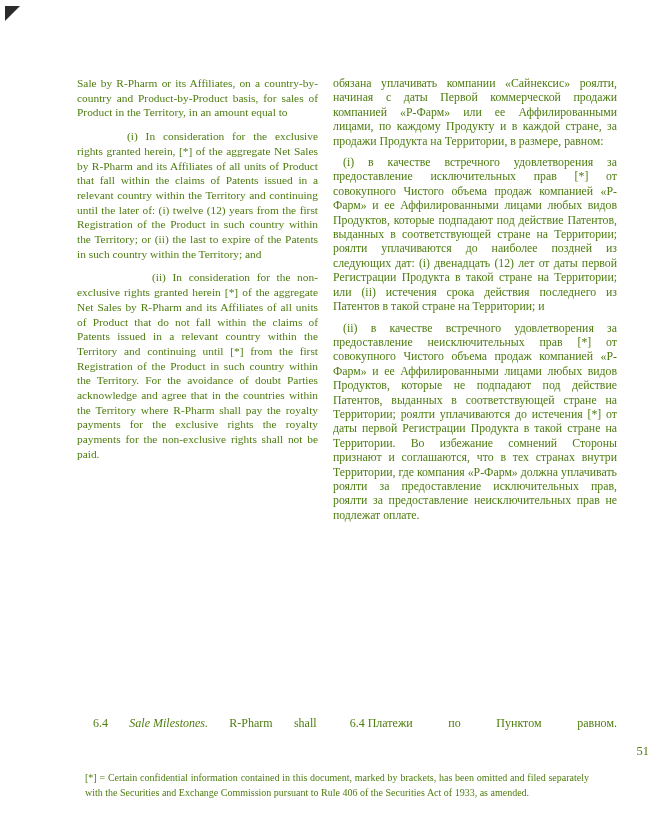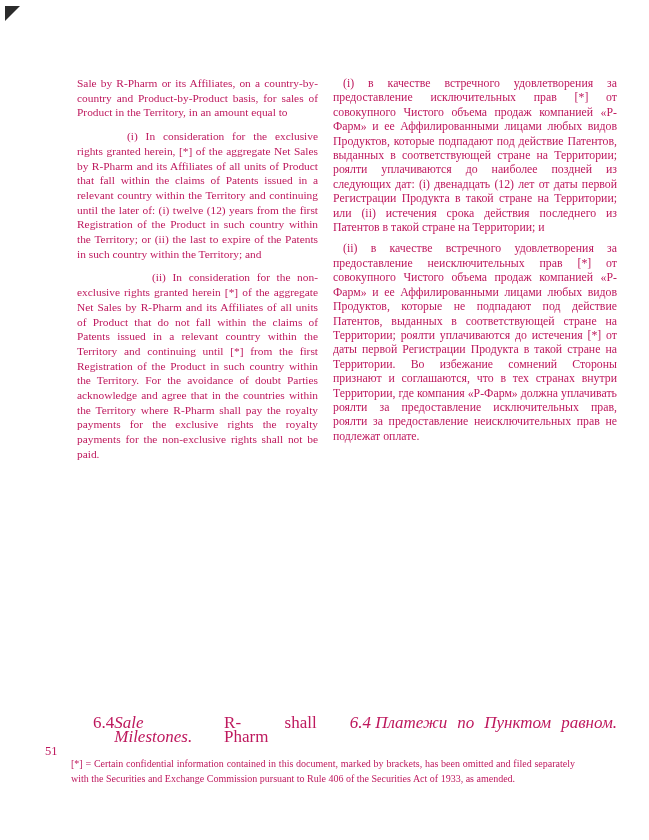--- a/index.html
+++ b/index.html
@@ -2,21 +2,21 @@
 <html><head>
 <meta charset="utf-8">
 <style>
   html, body { margin: 0; padding: 0; background: #ffffff; }
   .page {
     position: relative;
     width: 649px;
     height: 824px;
     background: #ffffff;
     font-family: "Liberation Serif", serif;
-    color: #be185d;
+    color: #4d7c0f;
     overflow: hidden;
   }
   .corner-mark {
     position: absolute;
     top: 6px;
     left: 5px;
     width: 0; height: 0;
     border-top: 15px solid #2b2b2b;
     border-right: 15px solid transparent;
   }
@@ -36,77 +36,77 @@
   .ind-50 { text-indent: 50px; }
   .ind-75 { text-indent: 75px; }
   .ind-10 { text-indent: 10px; }
   .milestones {
     position: absolute;
     top: 716px;
     left: 77px;
     width: 540px;
     display: flex;
     gap: 18px;
-    font-size: 17px;
+    font-size: 12px;
     line-height: 14px;
     justify-content: space-between;
   }
   .m-left {
     width: 241px;
     box-sizing: border-box;
     padding-left: 16px;
     display: flex;
     justify-content: space-between;
   }
   .m-right {
     width: 284px;
     box-sizing: border-box;
     padding-left: 15px;
     display: flex;
     justify-content: space-between;
-    font-style: italic;
   }
   .italic { font-style: italic; }
   .page-number {
     position: absolute;
     top: 744px;
     left: 0;
     width: 649px;
     box-sizing: border-box;
     padding-left: 45px;
-    text-align: left;
+    text-align: right;
     font-size: 12.5px;
   }
   .footnote {
     position: absolute;
     top: 757px;
     left: 71px;
     width: 504px;
     font-size: 10px;
     line-height: 14.9px;
     text-align: justify;
-    margin: 0;
+    margin: 14px;
   }
 </style>
 </head>
 <body>
 
 <div class="page">
 
   <div class="corner-mark"></div>
 
   <div class="columns">
 
     <div class="col col-en">
       <p>Sale by R-Pharm or its Affiliates, on a country-by-country and Product-by-Product basis, for sales of Product in the Territory, in an amount equal to</p>
       <p class="ind-50">(i) In consideration for the exclusive rights granted herein, [*] of the aggregate Net Sales by R-Pharm and its Affiliates of all units of Product that fall within the claims of Patents issued in a relevant country within the Territory and continuing until the later of: (i) twelve (12) years from the first Registration of the Product in such country within the Territory; or (ii) the last to expire of the Patents in such country within the Territory; and</p>
       <p class="ind-75">(ii) In consideration for the non-exclusive rights granted herein [*] of the aggregate Net Sales by R-Pharm and its Affiliates of all units of Product that do not fall within the claims of Patents issued in a relevant country within the Territory and continuing until [*] from the first Registration of the Product in such country within the Territory. For the avoidance of doubt Parties acknowledge and agree that in the countries within the Territory where R-Pharm shall pay the royalty payments for the exclusive rights the royalty payments for the non-exclusive rights shall not be paid.</p>
     </div>
 
     <div class="col col-ru">
+      <p>обязана уплачивать компании «Сайнексис» роялти, начиная с даты Первой коммерческой продажи компанией «Р-Фарм» или ее Аффилированными лицами, по каждому Продукту и в каждой стране, за продажи Продукта на Территории, в размере, равном:</p>
       <p class="ind-10">(i) в качестве встречного удовлетворения за предоставление исключительных прав [*] от совокупного Чистого объема продаж компанией «Р-Фарм» и ее Аффилированными лицами любых видов Продуктов, которые подпадают под действие Патентов, выданных в соответствующей стране на Территории; роялти уплачиваются до наиболее поздней из следующих дат: (i) двенадцать (12) лет от даты первой Регистрации Продукта в такой стране на Территории; или (ii) истечения срока действия последнего из Патентов в такой стране на Территории; и</p>
       <p class="ind-10">(ii) в качестве встречного удовлетворения за предоставление неисключительных прав [*] от совокупного Чистого объема продаж компанией «Р-Фарм» и ее Аффилированными лицами любых видов Продуктов, которые не подпадают под действие Патентов, выданных в соответствующей стране на Территории; роялти уплачиваются до истечения [*] от даты первой Регистрации Продукта в такой стране на Территории. Во избежание сомнений Стороны признают и соглашаются, что в тех странах внутри Территории, где компания «Р-Фарм» должна уплачивать роялти за предоставление исключительных прав, роялти за предоставление неисключительных прав не подлежат оплате.</p>
     </div>
 
   </div>
 
   <div class="milestones">
     <div class="m-left">
       <span>6.4</span>
       <span class="italic">Sale Milestones.</span>

